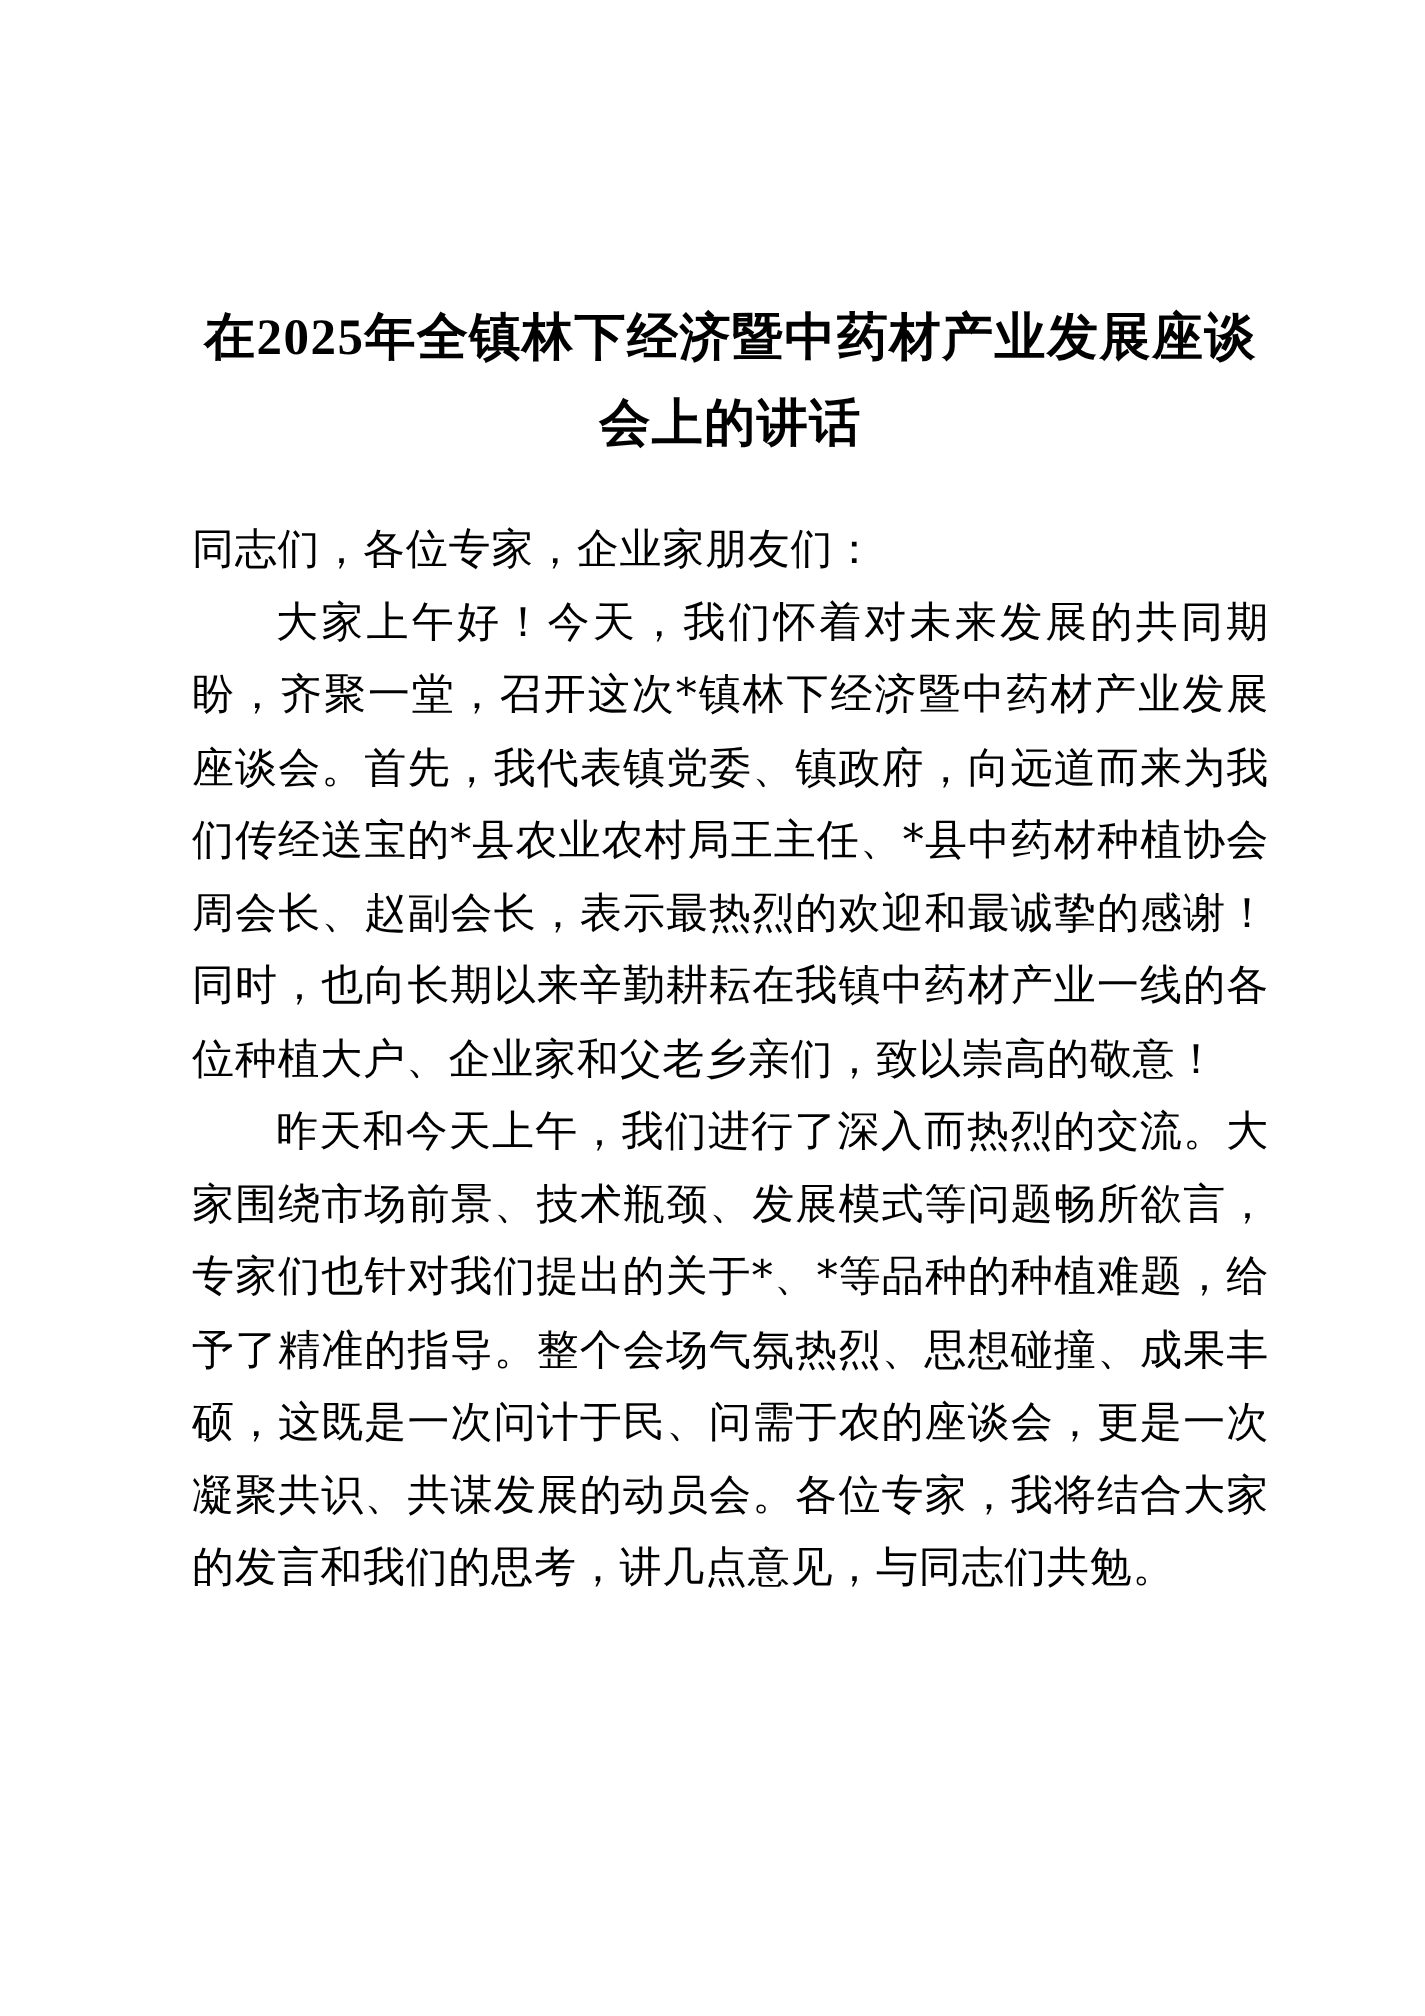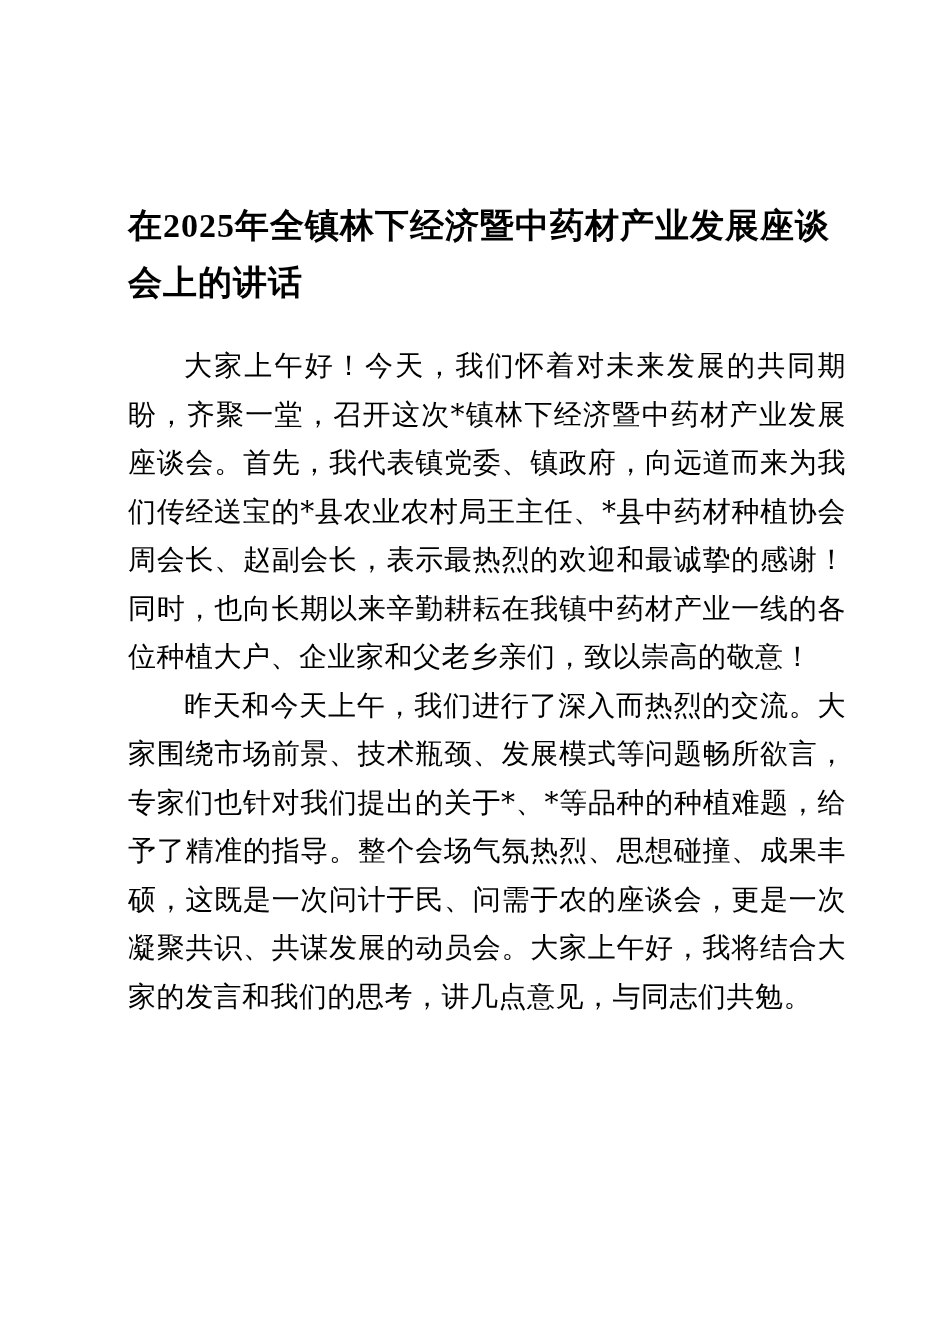--- a/index.html
+++ b/index.html
@@ -19,21 +19,21 @@
     position: absolute;
     left: 128px;
     top: 197px;
     width: 718px;
   }
   .doc-title {
     font-family: "Liberation Serif", "DejaVu Serif", serif;
     font-weight: bold;
     font-size: 34px;
     line-height: 57px;
-    text-align: left;
+    text-align: center;
     margin: 0 0 31px 0;
     letter-spacing: 1px;
   }
   .body-text p {
     font-family: "DejaVu Serif", "Liberation Serif", serif;
     font-size: 28px;
     line-height: 48.5px;
     text-align: justify;
     text-justify: inter-character;
     margin: 0;
@@ -49,20 +49,21 @@
 </style>
 </head>
 <body>
 
 <div class="page">
 
   <h1 class="doc-title">在2025年全镇林下经济暨中药材产业发展座谈会上的讲话</h1>
 
   <div class="body-text">
 
+    <p>同志们，各位专家，企业家朋友们：</p>
 
     <p class="indent">大家上午好！今天，我们怀着对未来发展的共同期盼，齐聚一堂，召开这次*镇林下经济暨中药材产业发展座谈会。首先，我代表镇党委、镇政府，向远道而来为我们传经送宝的*县农业农村局王主任、*县中药材种植协会周会长、赵副会长，表示最热烈的欢迎和最诚挚的感谢！同时，也向长期以来辛勤耕耘在我镇中药材产业一线的各位种植大户、企业家和父老乡亲们，致以崇高的敬意！</p>
 
-    <p class="indent">昨天和今天上午，我们进行了深入而热烈的交流。大家围绕市场前景、技术瓶颈、发展模式等问题畅所欲言，专家们也针对我们提出的关于*、*等品种的种植难题，给予了精准的指导。整个会场气氛热烈、思想碰撞、成果丰硕，这既是一次问计于民、问需于农的座谈会，更是一次凝聚共识、共谋发展的动员会。大家上午好，我将结合大家的发言和我们的思考，讲几点意见，与同志们共勉。</p>
+    <p class="indent">昨天和今天上午，我们进行了深入而热烈的交流。大家围绕市场前景、技术瓶颈、发展模式等问题畅所欲言，专家们也针对我们提出的关于*、*等品种的种植难题，给予了精准的指导。整个会场气氛热烈、思想碰撞、成果丰硕，这既是一次问计于民、问需于农的座谈会，更是一次凝聚共识、共谋发展的动员会。各位专家，我将结合大家的发言和我们的思考，讲几点意见，与同志们共勉。</p>
 
 
   </div>
 </div>
 
 </body></html>

